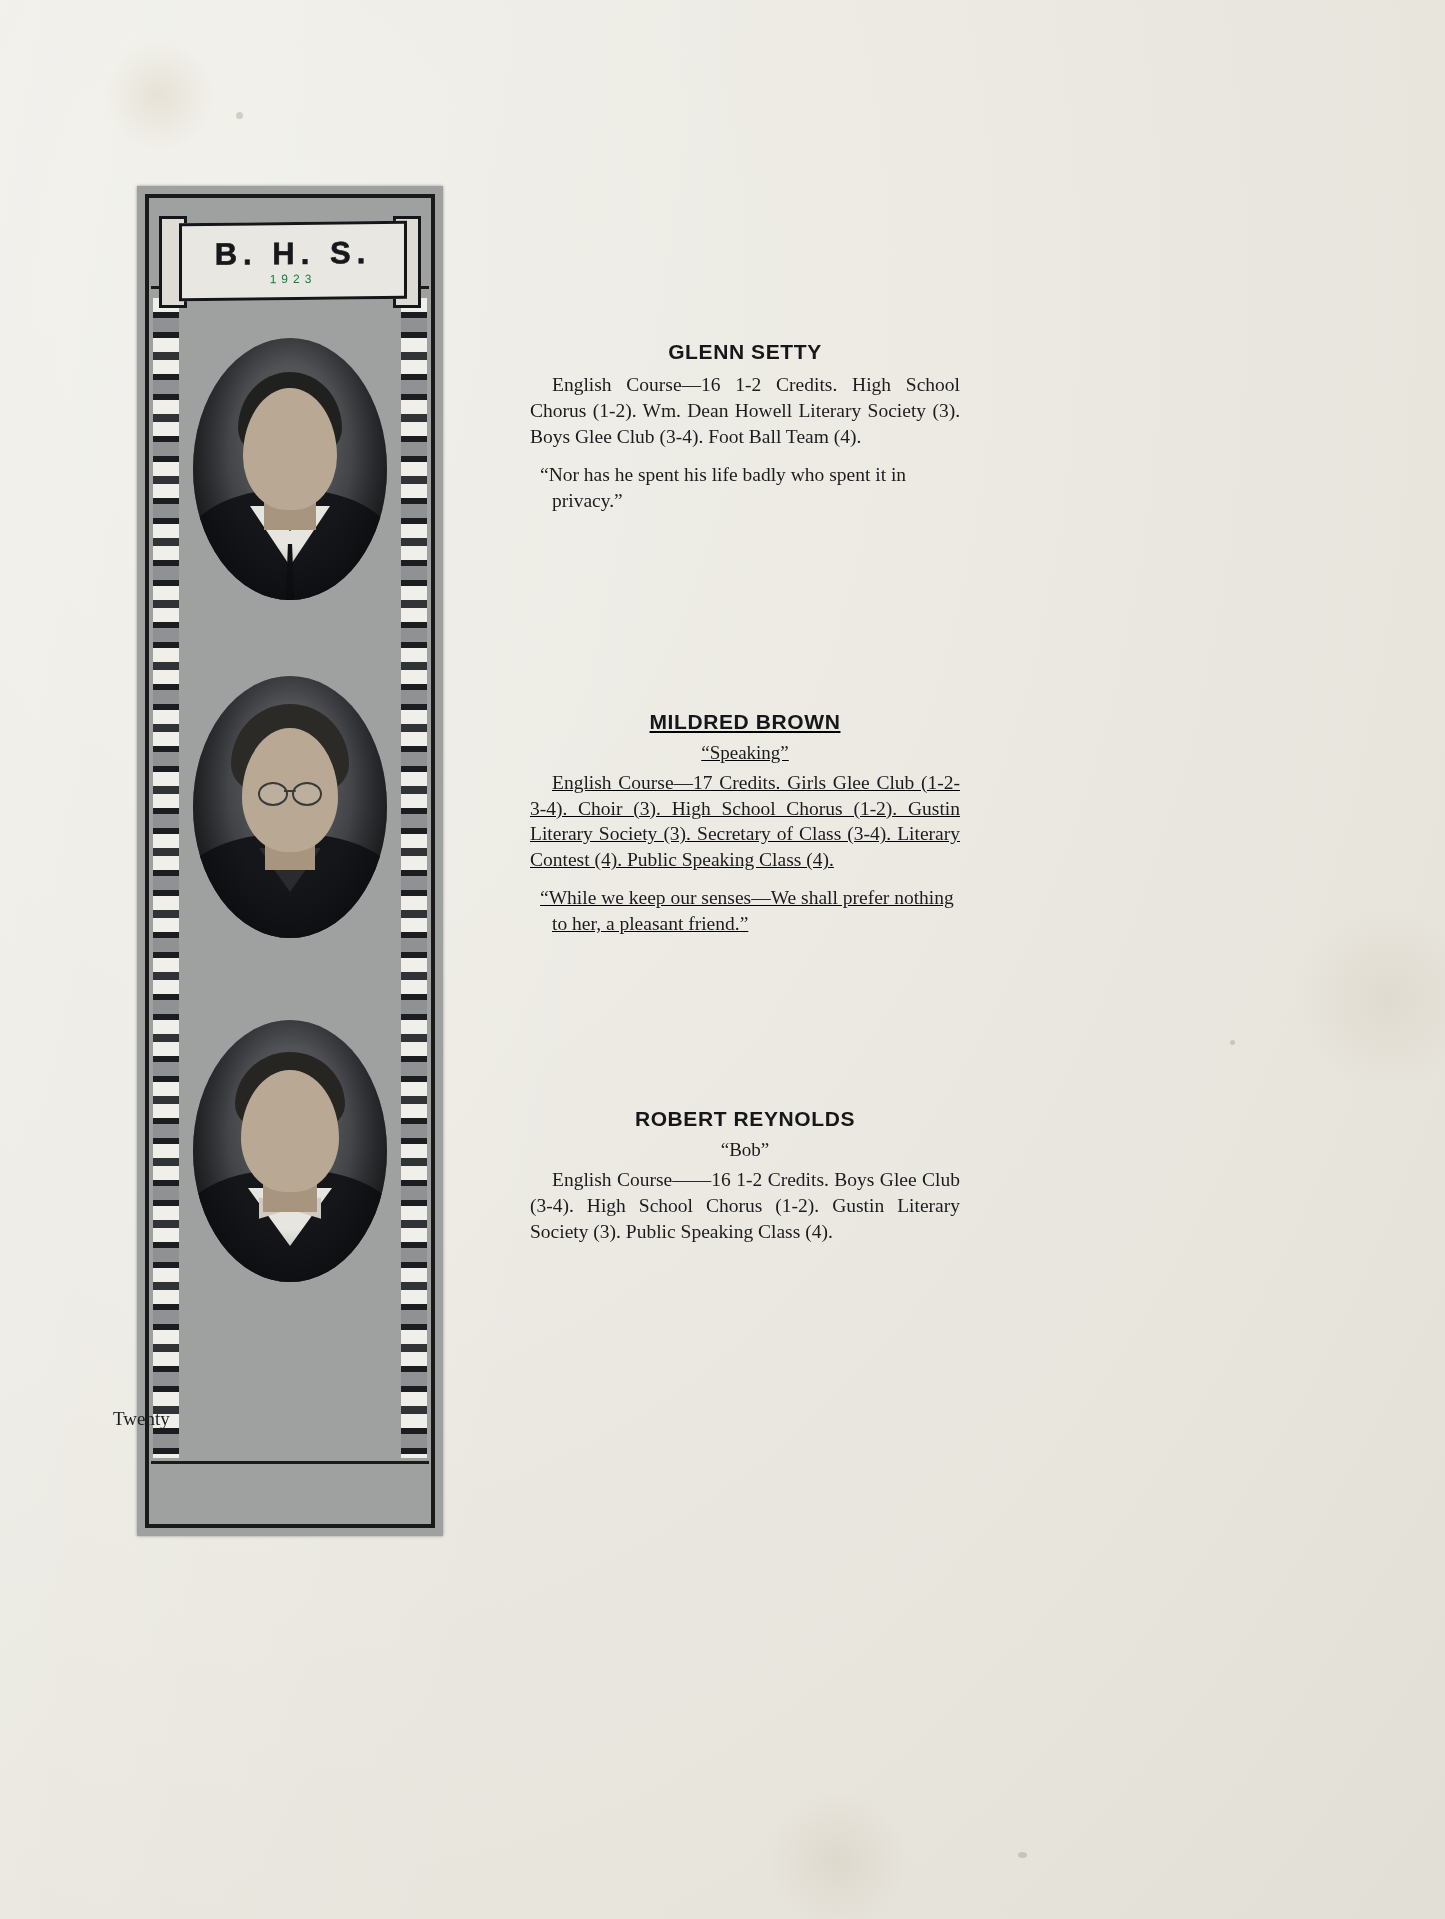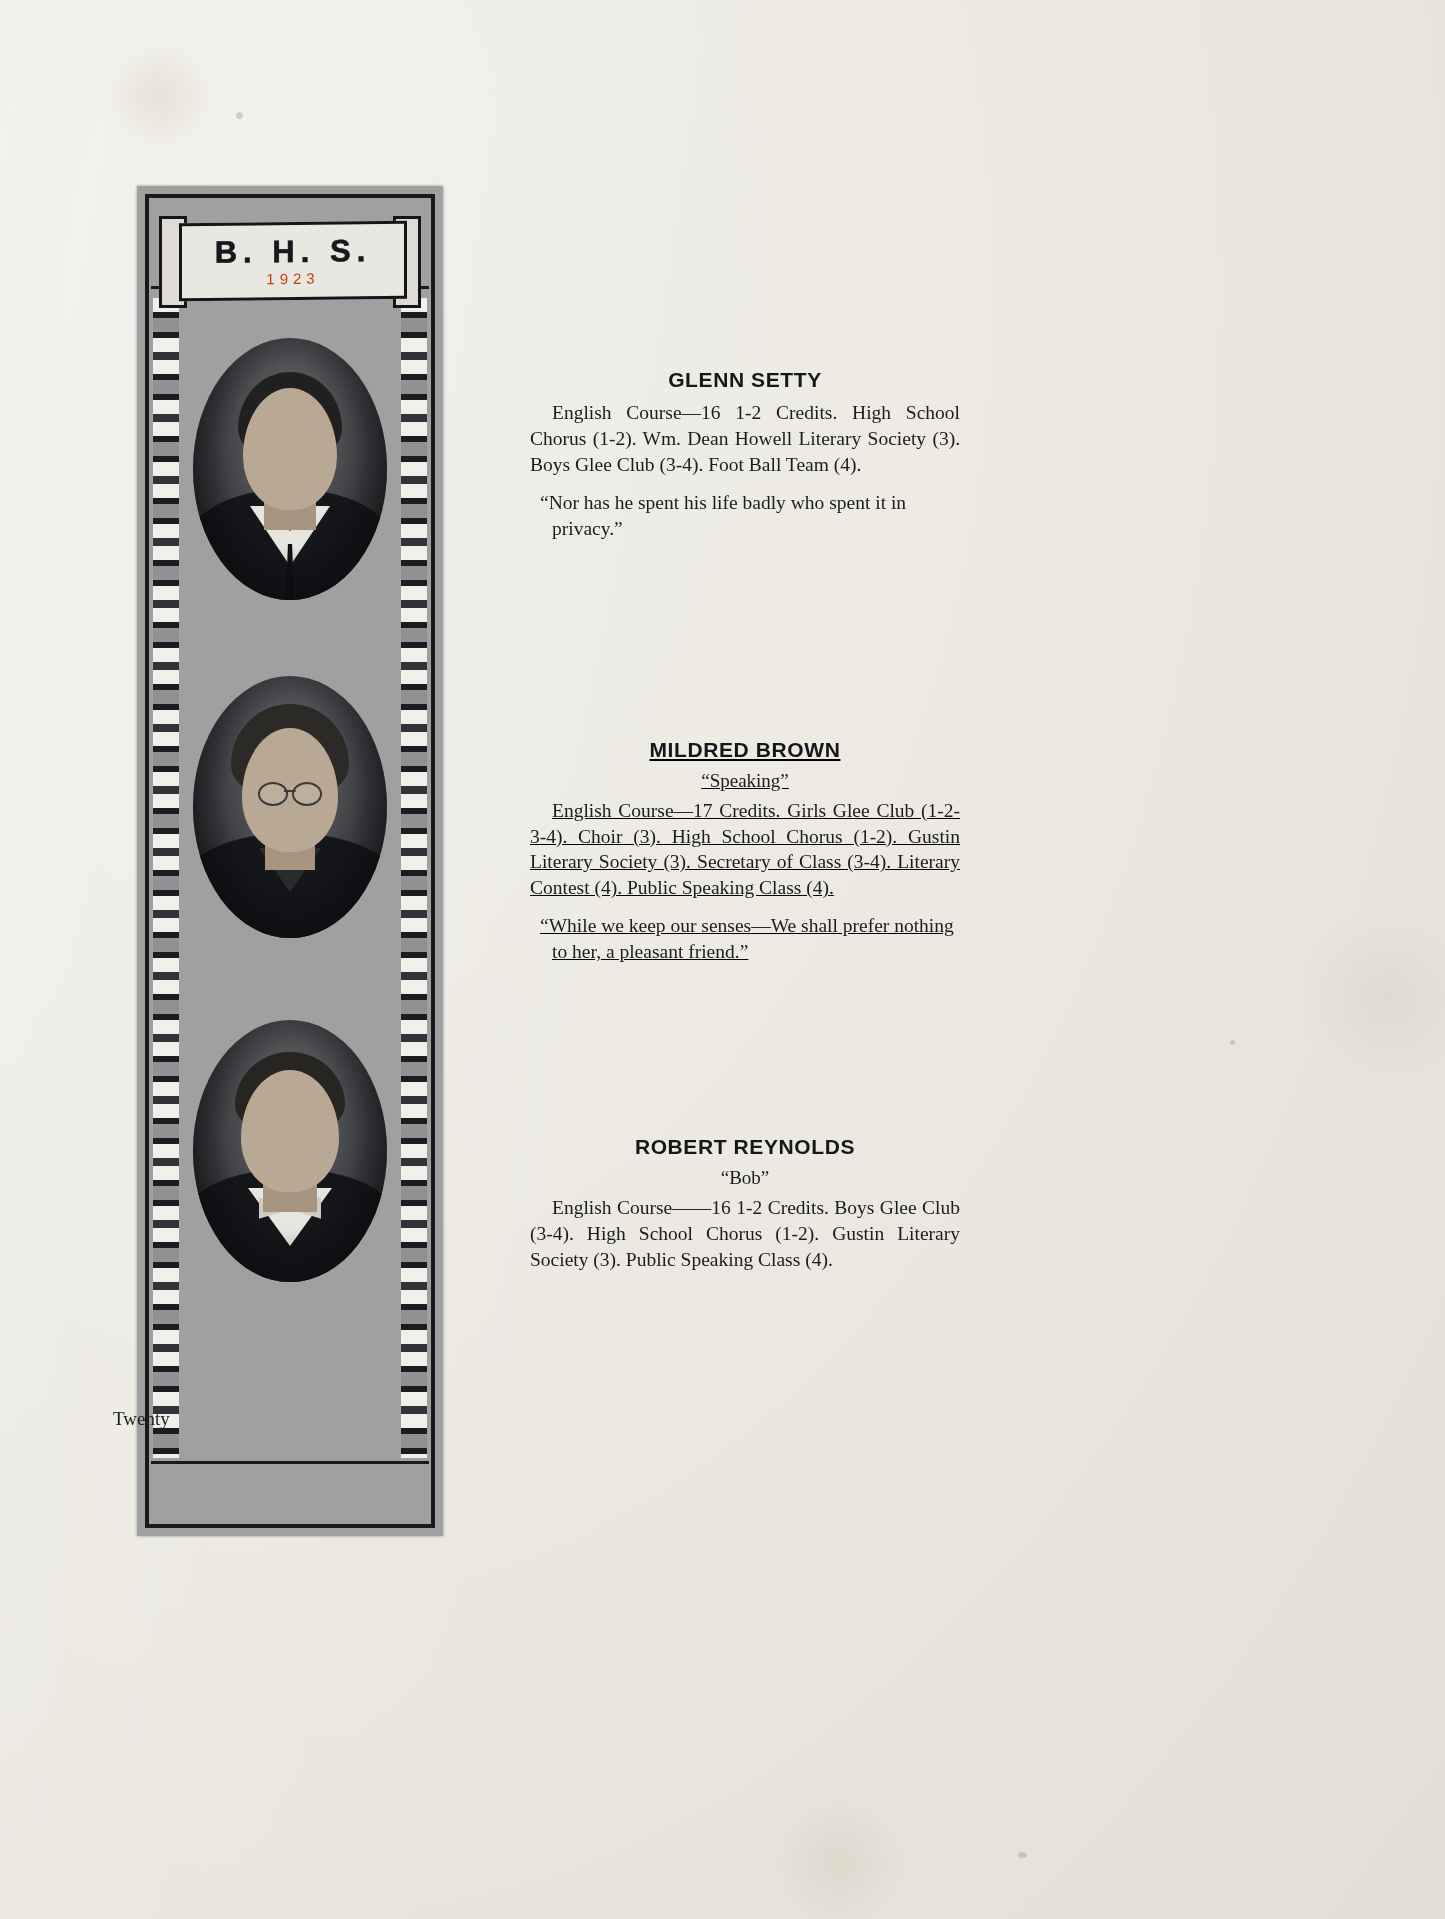--- a/index.html
+++ b/index.html
@@ -92,23 +92,23 @@
     font-family: "Liberation Sans", sans-serif;
     font-weight: bold;
     font-size: 31px;
     letter-spacing: 6px;
     color: #17181c;
     -webkit-text-stroke: 0.6px #17181c;
     line-height: 1;
   }
   #banner .year {
     font-family: "Liberation Sans", sans-serif;
-    font-size: 15px;
+    font-size: 12px;
     letter-spacing: 5px;
-    color: #c2410c;
+    color: #15803d;
     margin-top: 4px;
     line-height: 1;
   }
   
   .banner-tail {
     position: absolute;
     top: 30px;
     width: 22px;
     height: 86px;
     background: #dedcd5;
@@ -214,21 +214,21 @@
   .vignette {
     position: absolute;
     left: 0; top: 0; right: 0; bottom: 0;
     background: radial-gradient(ellipse at 50% 45%, rgba(0,0,0,0) 45%, rgba(0,0,0,0.55) 88%, rgba(0,0,0,0.8) 100%);
   }
 
   
   #text-column {
     position: absolute;
     left: 530px;
-    top: 368px;
+    top: 340px;
     width: 430px;
   }
   .entry { margin-bottom: 0; }
   .entry-name {
     font-family: "Liberation Sans", sans-serif;
     font-weight: bold;
     font-size: 21px;
     letter-spacing: 0.6px;
     text-align: center;
     color: #16171a;

